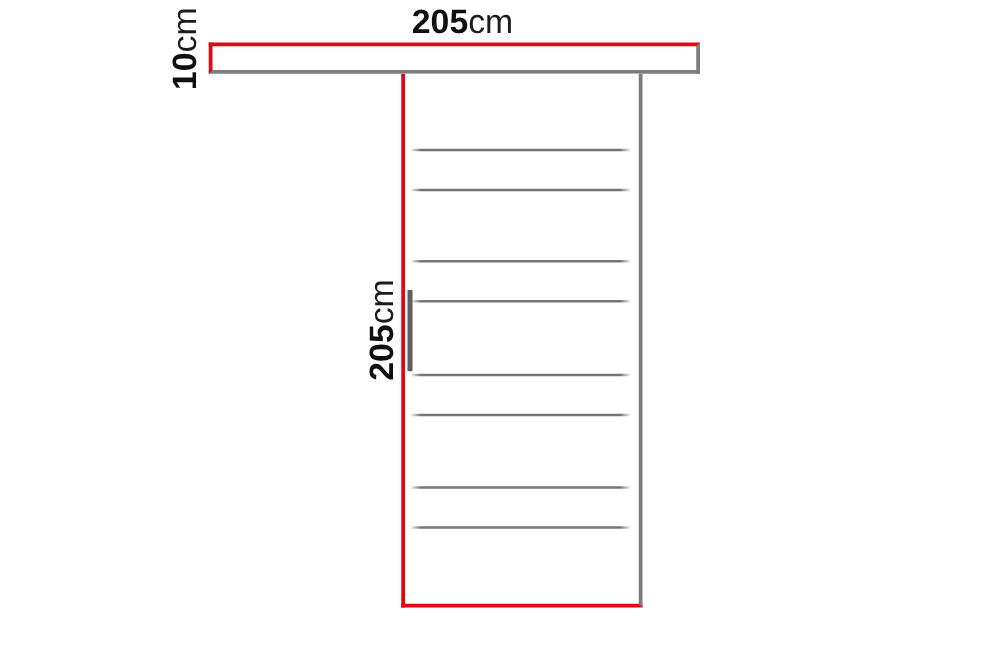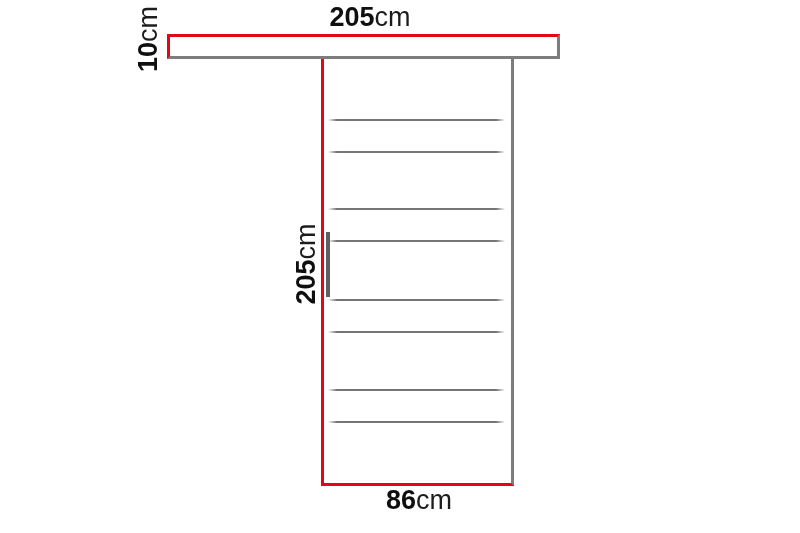--- a/index.html
+++ b/index.html
@@ -108,17 +108,14 @@
   </div>
 
   <div class="dim dim-rail-height">
     <span class="val">10</span><span class="unit">cm</span>
   </div>
 
   <div class="dim dim-door-height">
     <span class="val">205</span><span class="unit">cm</span>
   </div>
 
-  <div class="dim dim-door-width">
-    <span class="val">86</span><span class="unit">cm</span>
-  </div>
 
 </div>
 
 </body></html>

